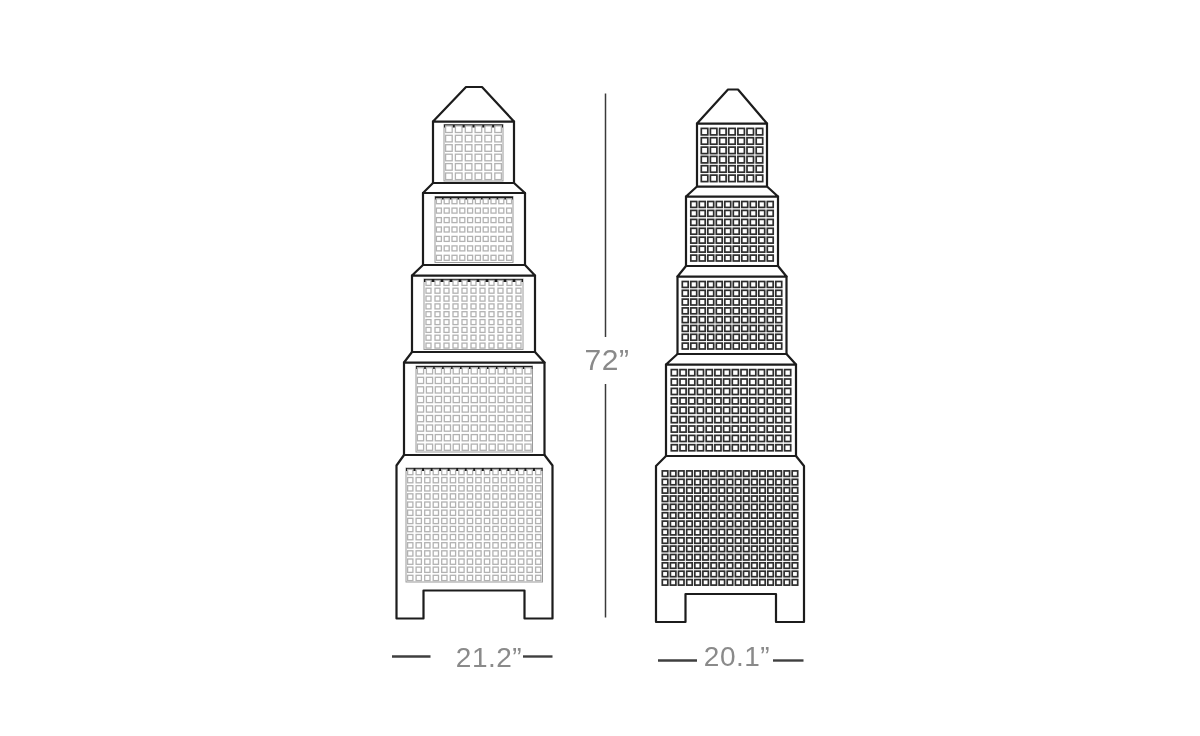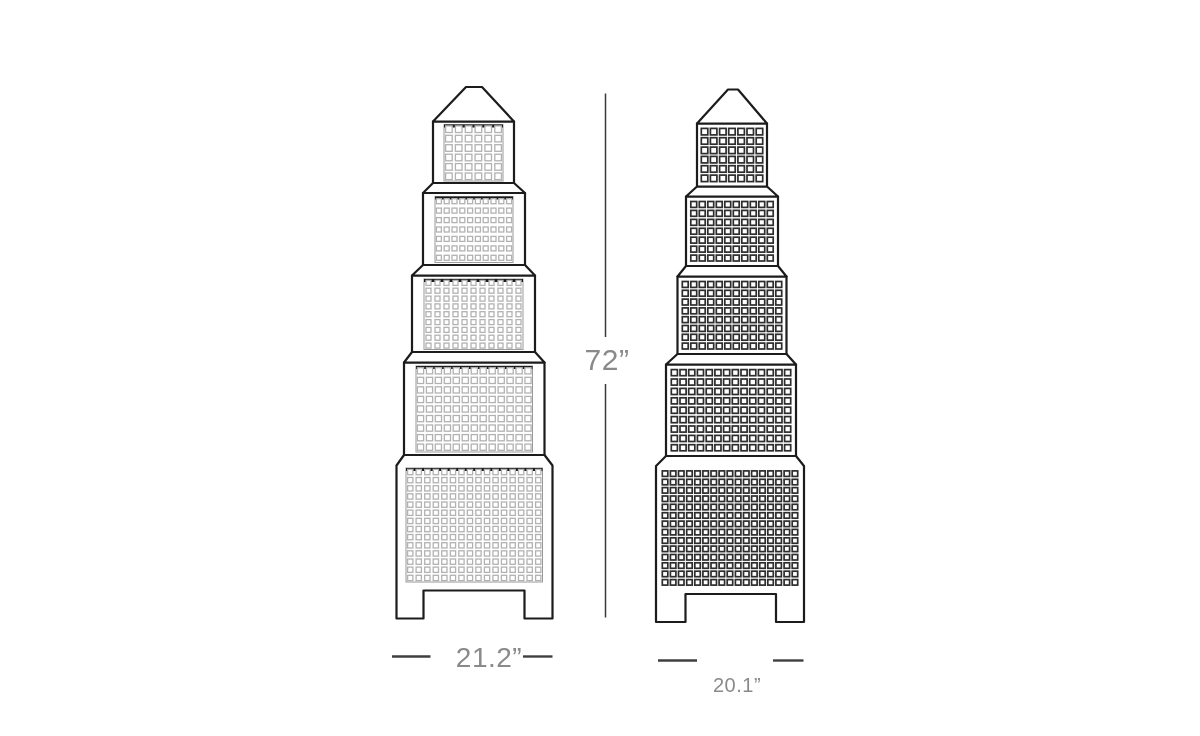--- a/index.html
+++ b/index.html
@@ -17,21 +17,21 @@
   .dimdash{stroke:#3f3f3f;stroke-width:2.4;}
   .dim-label{
     position:absolute;
     transform:translate(-50%,-50%);
     color:#8a8a8a;
     letter-spacing:0.5px;
     white-space:nowrap;
   }
   .dim-label.height{left:607px;top:360px;font-size:30px;}
   .dim-label.width-front{left:489px;top:658px;font-size:28px;}
-  .dim-label.width-side{left:737px;top:685px;font-size:20px;}
+  .dim-label.width-side{left:737px;top:657px;font-size:28px;}
 </style>
 </head>
 <body>
 
 <div class="canvas">
 
   <svg class="drawing" width="1200" height="736" viewBox="0 0 1200 736">
 
     <g>
       <path class="o" d="M 396.5,465.5 L 404,455 L 544.5,455 L 552.5,465.5 L 552.5,618.5 L 524.5,618.5 L 524.5,590.5 L 423.5,590.5 L 423.5,618.5 L 396.5,618.5 Z"></path>

